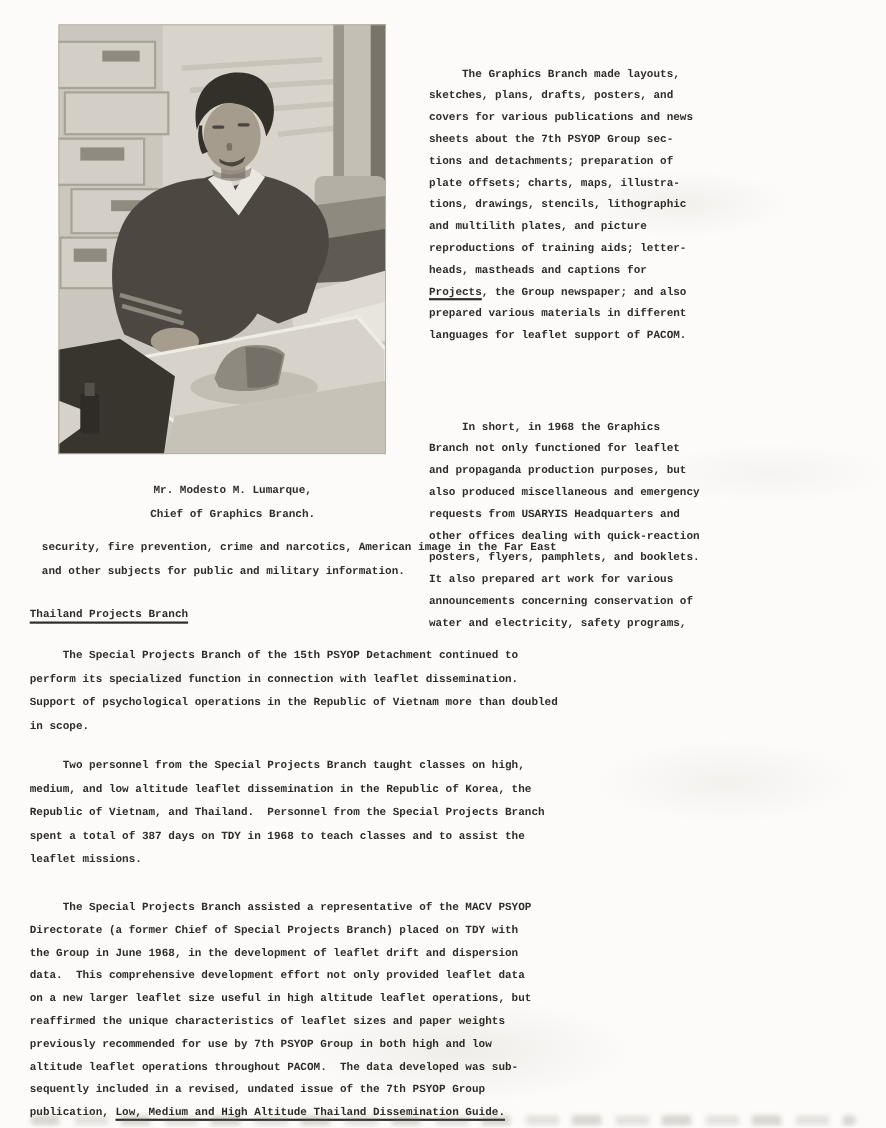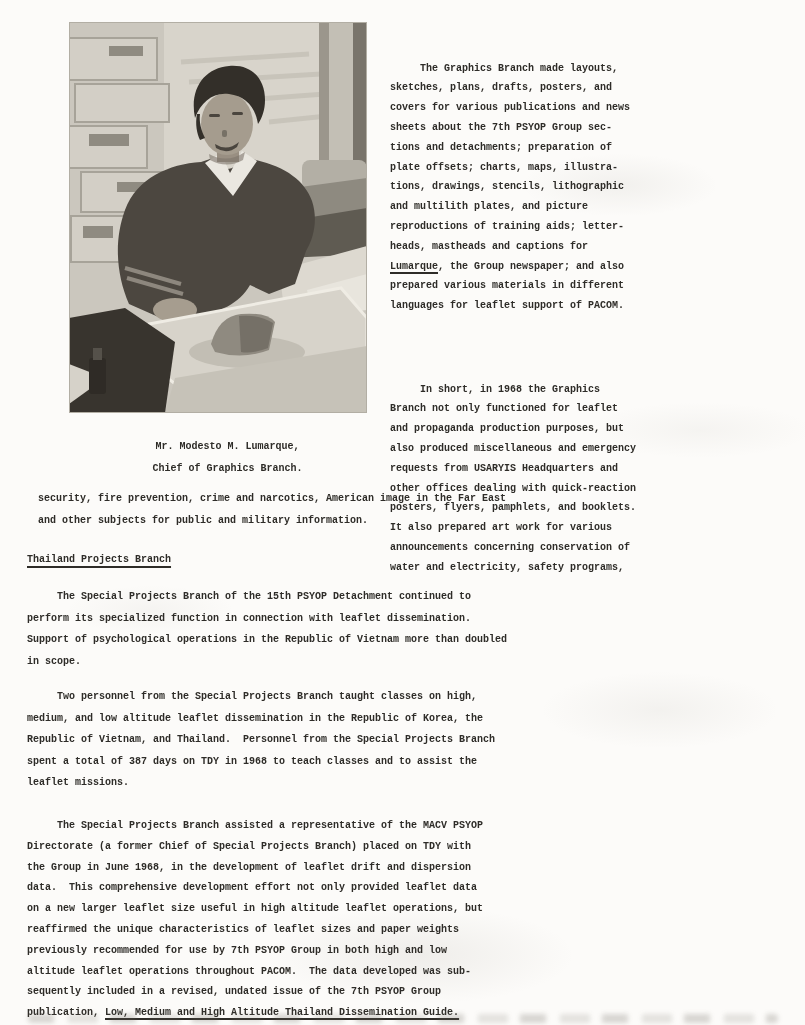--- a/index.html
+++ b/index.html
@@ -15,21 +15,21 @@
       radial-gradient(ellipse 120px 35px at 150px 610px, rgba(150,145,133,.07), transparent 70%),
       radial-gradient(ellipse 160px 40px at 700px 430px, rgba(150,145,133,.07), transparent 70%);
     font-family: "Liberation Mono", "DejaVu Sans Mono", monospace;
     font-weight: bold;
     color: #2e2c28;
   }
   .type {
     font-size: 10px;
     white-space: pre;
   }
-  .figure { position: absolute; left: 69px; top: 22px; width: 317px; }
+  .figure { position: absolute; left: 53px; top: 22px; width: 317px; }
   .photo-frame { width: 298px; height: 391px; display: block; }
   .caption {
     margin-top: 23px;
     text-align: center;
     line-height: 22px;
   }
   .rightcol { position: absolute; left: 390px; top: 19px; width: 414px; line-height: 19.8px; }
   .rightcol .para2 { margin-top: 24px; font-family: Liberation Mono, monospace; }
   .overflow-lines { position: absolute; left: 38px; top: 488px; line-height: 21.8px; }
   .section-heading {
@@ -153,21 +153,21 @@
   <div class="para1"><span>     The Graphics Branch made layouts,
 sketches, plans, drafts, posters, and
 covers for various publications and news
 sheets about the 7th PSYOP Group sec-
 tions and detachments; preparation of
 plate offsets; charts, maps, illustra-
 tions, drawings, stencils, lithographic
 and multilith plates, and picture
 reproductions of training aids; letter-
 heads, mastheads and captions for
-</span><span class="u">Lumarque</span><span>, the Group newspaper; and also
+</span><span class="u">Projects</span><span>, the Group newspaper; and also
 prepared various materials in different
 languages for leaflet support of PACOM.</span></div>
   <div class="para2">     In short, in 1968 the Graphics
 Branch not only functioned for leaflet
 and propaganda production purposes, but
 also produced miscellaneous and emergency
 requests from USARYIS Headquarters and
 other offices dealing with quick-reaction
 posters, flyers, pamphlets, and booklets.
 It also prepared art work for various

